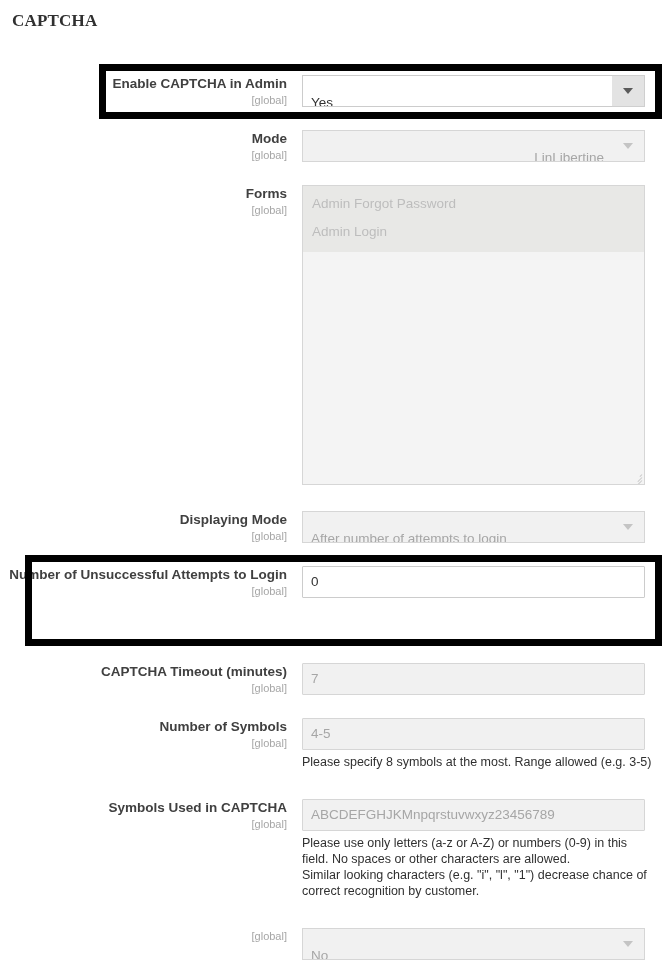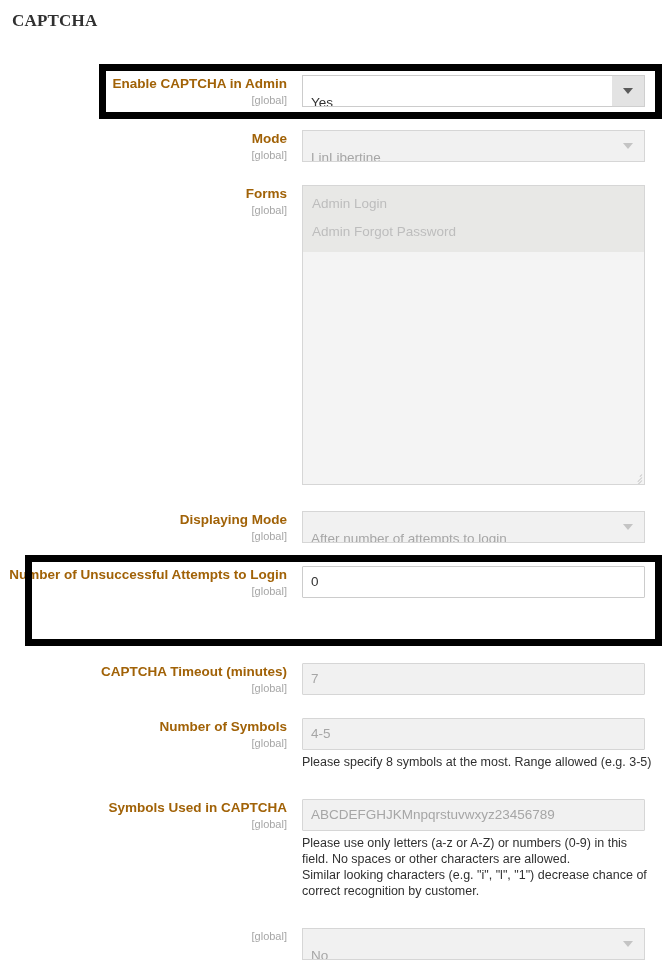--- a/index.html
+++ b/index.html
@@ -38,21 +38,21 @@
   .label-col {
     position: absolute;
     left: 0;
     width: 287px;
     text-align: right;
   }
   .label-text {
     display: block;
     font-size: 13.5px;
     font-weight: bold;
-    color: #a16207;
+    color: #404040;
     line-height: 17px;
   }
   .scope-text {
     display: block;
     font-size: 11px;
     color: #a6a6a6;
     line-height: 14px;
     margin-top: 1px;
   }
 
@@ -204,40 +204,40 @@
           </div>
       </div>
     </div>
   </div>
 
   <div class="field" style="top:130px;">
     <div class="label-col" style="top:0;">
       <span class="label-text">Mode</span>
       <span class="scope-text">[global]</span>
     </div>
-    <div class="control-col" style="top:0;">
+    <div class="control-col" style="top:0;text-align:right;">
       <div class="select-wrap">
         <div class="select-box">LinLibertine</div>
         <div class="select-arrow">
             <span class="caret"></span>
           </div>
       </div>
     </div>
   </div>
 
   <div class="field" style="top:185px;">
     <div class="label-col" style="top:0;">
       <span class="label-text">Forms</span>
       <span class="scope-text">[global]</span>
     </div>
     <div class="control-col" style="top:0;">
       <div class="multiselect">
         <div class="ms-selected-band">
+          <div class="ms-option">Admin Forgot Password</div>
           <div class="ms-option">Admin Login</div>
-          <div class="ms-option">Admin Forgot Password</div>
         </div>
         <div class="ms-resize">
             <i></i>
             <i></i>
             <i></i>
           </div>
       </div>
     </div>
   </div>
 

